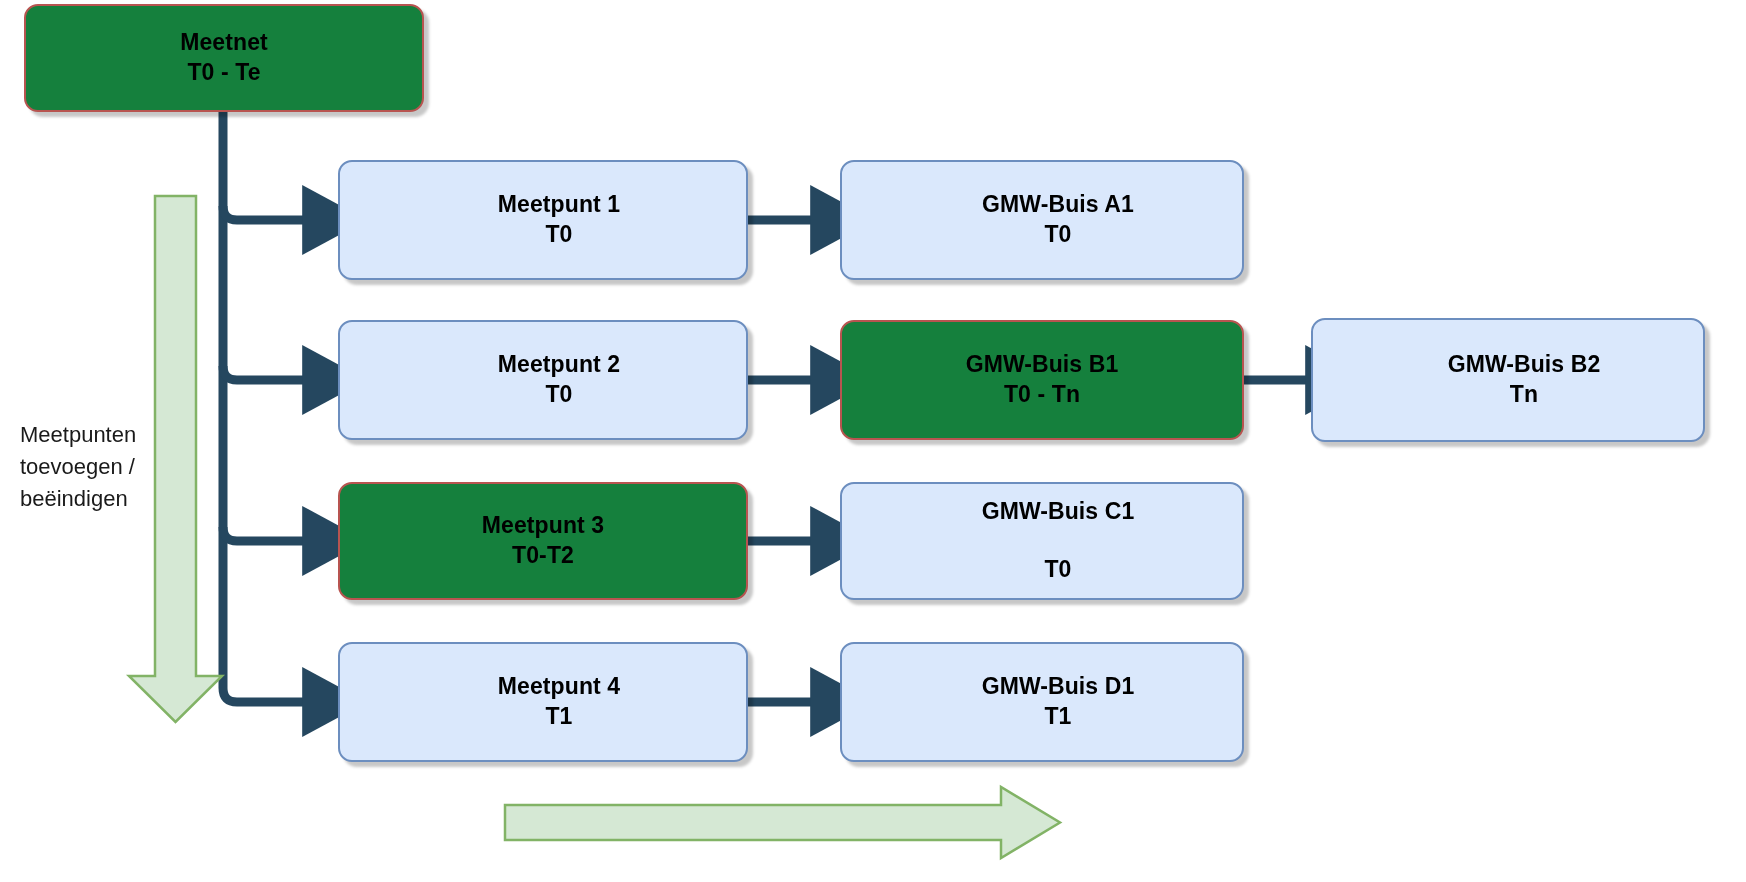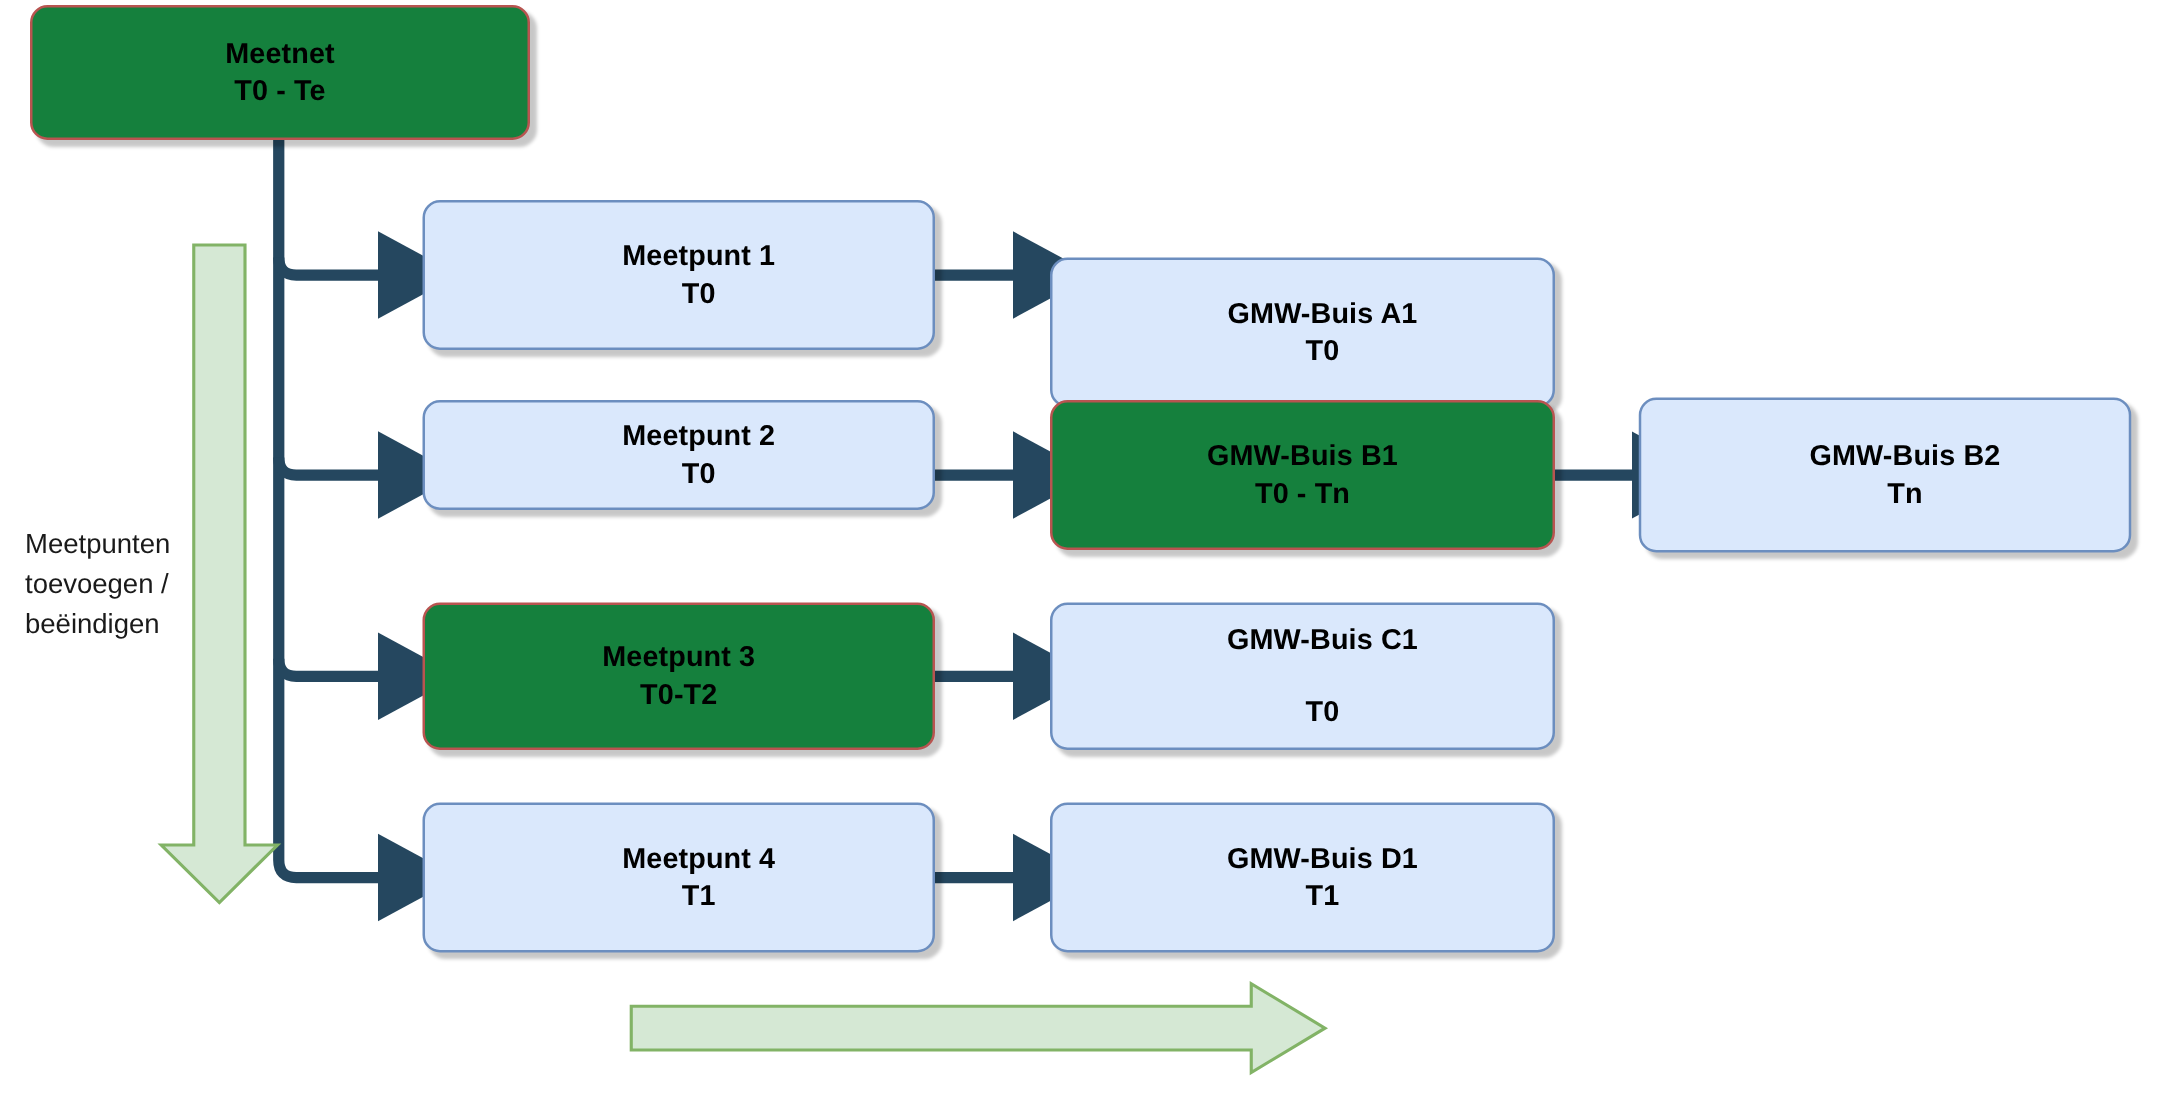--- a/index.html
+++ b/index.html
@@ -114,36 +114,36 @@
   <div class="node pink" style="left:24px; top:4px; width:400px; height:108px;">
     <span class="line1">Meetnet</span>
     <span class="line2">T0 - Te</span>
   </div>
 
   <div class="node blue" style="left:338px; top:160px; width:410px; height:120px;">
     <span class="line1">Meetpunt 1</span>
     <span class="line2">T0</span>
   </div>
 
-  <div class="node blue" style="left:338px; top:320px; width:410px; height:88px;">
+  <div class="node blue" style="left:338px; top:320px; width:410px; height:120px;">
     <span class="line1">Meetpunt 2</span>
     <span class="line2">T0</span>
   </div>
 
   <div class="node pink" style="left:338px; top:482px; width:410px; height:118px;">
     <span class="line1">Meetpunt 3</span>
     <span class="line2">T0-T2</span>
   </div>
 
   <div class="node blue" style="left:338px; top:642px; width:410px; height:120px;">
     <span class="line1">Meetpunt 4</span>
     <span class="line2">T1</span>
   </div>
 
-  <div class="node blue" style="left:840px; top:160px; width:404px; height:120px;margin-top:46px;">
+  <div class="node blue" style="left:840px; top:160px; width:404px; height:120px;">
     <span class="line1">GMW-Buis A1</span>
     <span class="line2">T0</span>
   </div>
 
   <div class="node pink" style="left:840px; top:320px; width:404px; height:120px;">
     <span class="line1">GMW-Buis B1</span>
     <span class="line2">T0 - Tn</span>
   </div>
 
   <div class="node blue" style="left:1311px; top:318px; width:394px; height:124px;">

